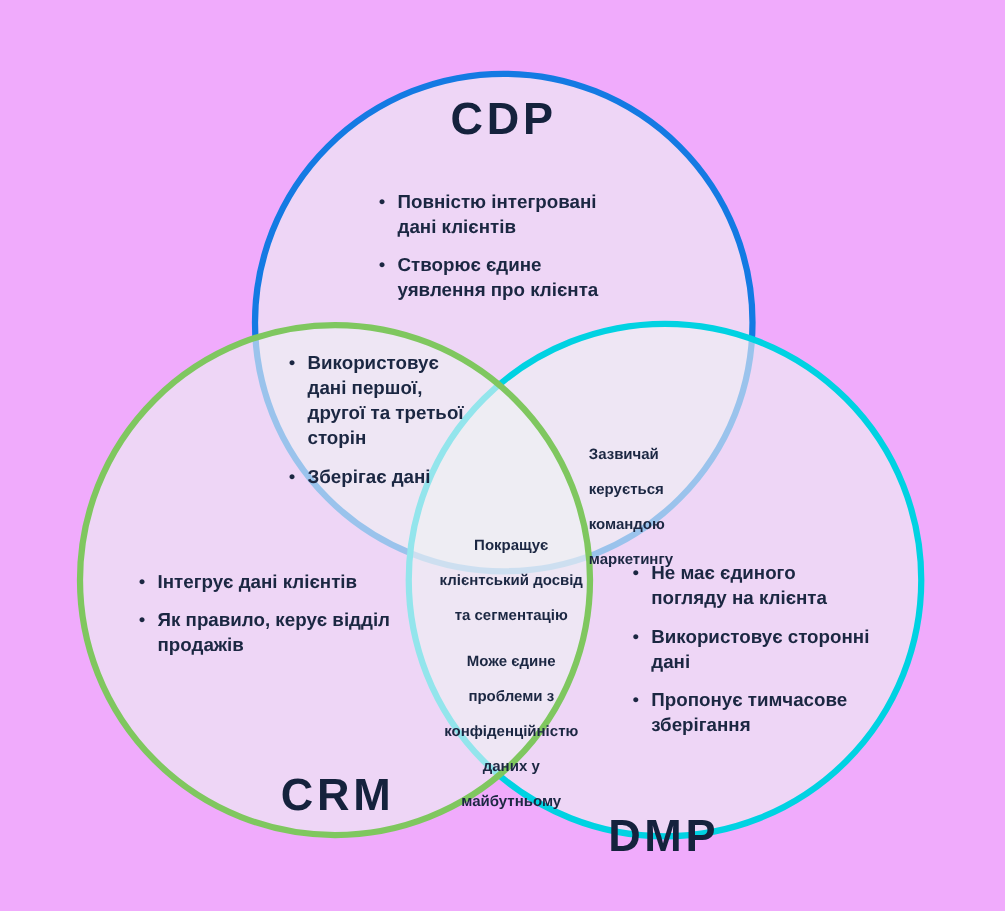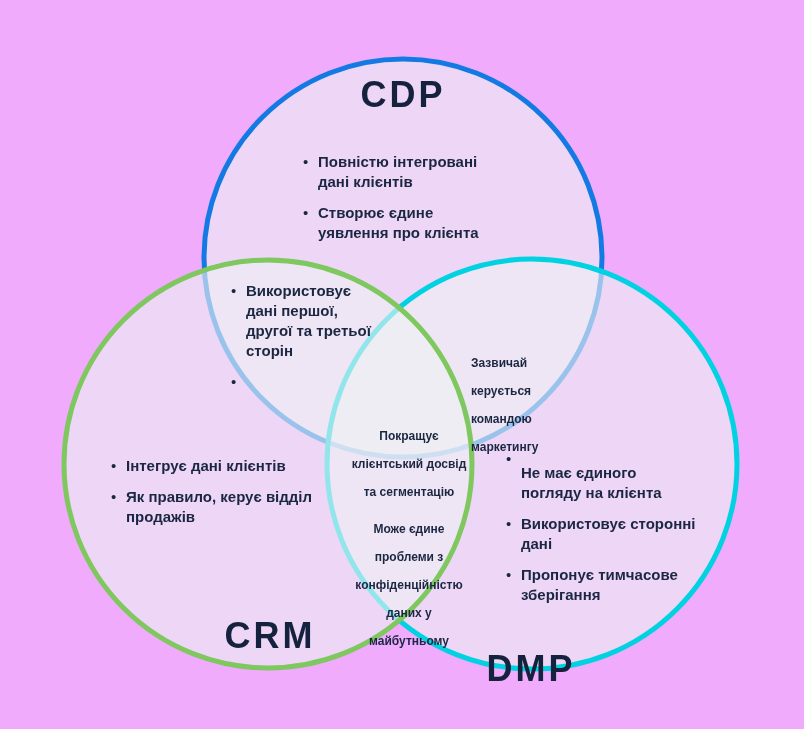--- a/index.html
+++ b/index.html
@@ -47,21 +47,21 @@
     font-weight: 600;
     line-height: 28px;
     color: #1b2742;
     margin-top: 47px;
   }
   .centered { text-align: center; overflow-wrap: break-word; }
 
   
   .w130 .bullet-text { width: 130px; }
   .w175 .bullet-text { width: 175px; }
-  .w160 .bullet-text { width: 160px; margin-top: 14px; }
+  .w160 .bullet-text { width: 160px; }
   .w185 .bullet-text { width: 185px; }
   .w175i .bullet-text { width: 175px; }
   .w195 .bullet-text { width: 195px; }
 </style>
 </head>
 <body>
 
 <div class="canvas">
 
   <svg class="venn-svg" width="804" height="729" viewBox="0 0 804 729">
@@ -86,20 +86,21 @@
     </div>
   </div>
 
   <div class="bullet-list" style="left:231px; top:281px;">
     <div class="bullet-item w130">
       <span class="bullet-dot">•</span>
       <span class="bullet-text">Використовує дані першої, другої та третьої сторін</span>
     </div>
     <div class="bullet-item w130">
       <span class="bullet-dot">•</span>
+      <span class="bullet-text">Зберігає дані</span>
     </div>
   </div>
 
   <div class="region-text" style="left:471px; top:302px; width:105px;">Зазвичай керується командою маркетингу</div>
 
   <div class="region-text centered" style="left:350px; top:375px; width:118px;">Покращує клієнтський досвід та сегментацію</div>
 
   <div class="region-text centered" style="left:347px; top:468px; width:124px;">Може єдине проблеми з конфіденційністю даних у майбутньому</div>
 
   <div class="bullet-list" style="left:111px; top:456px;">

